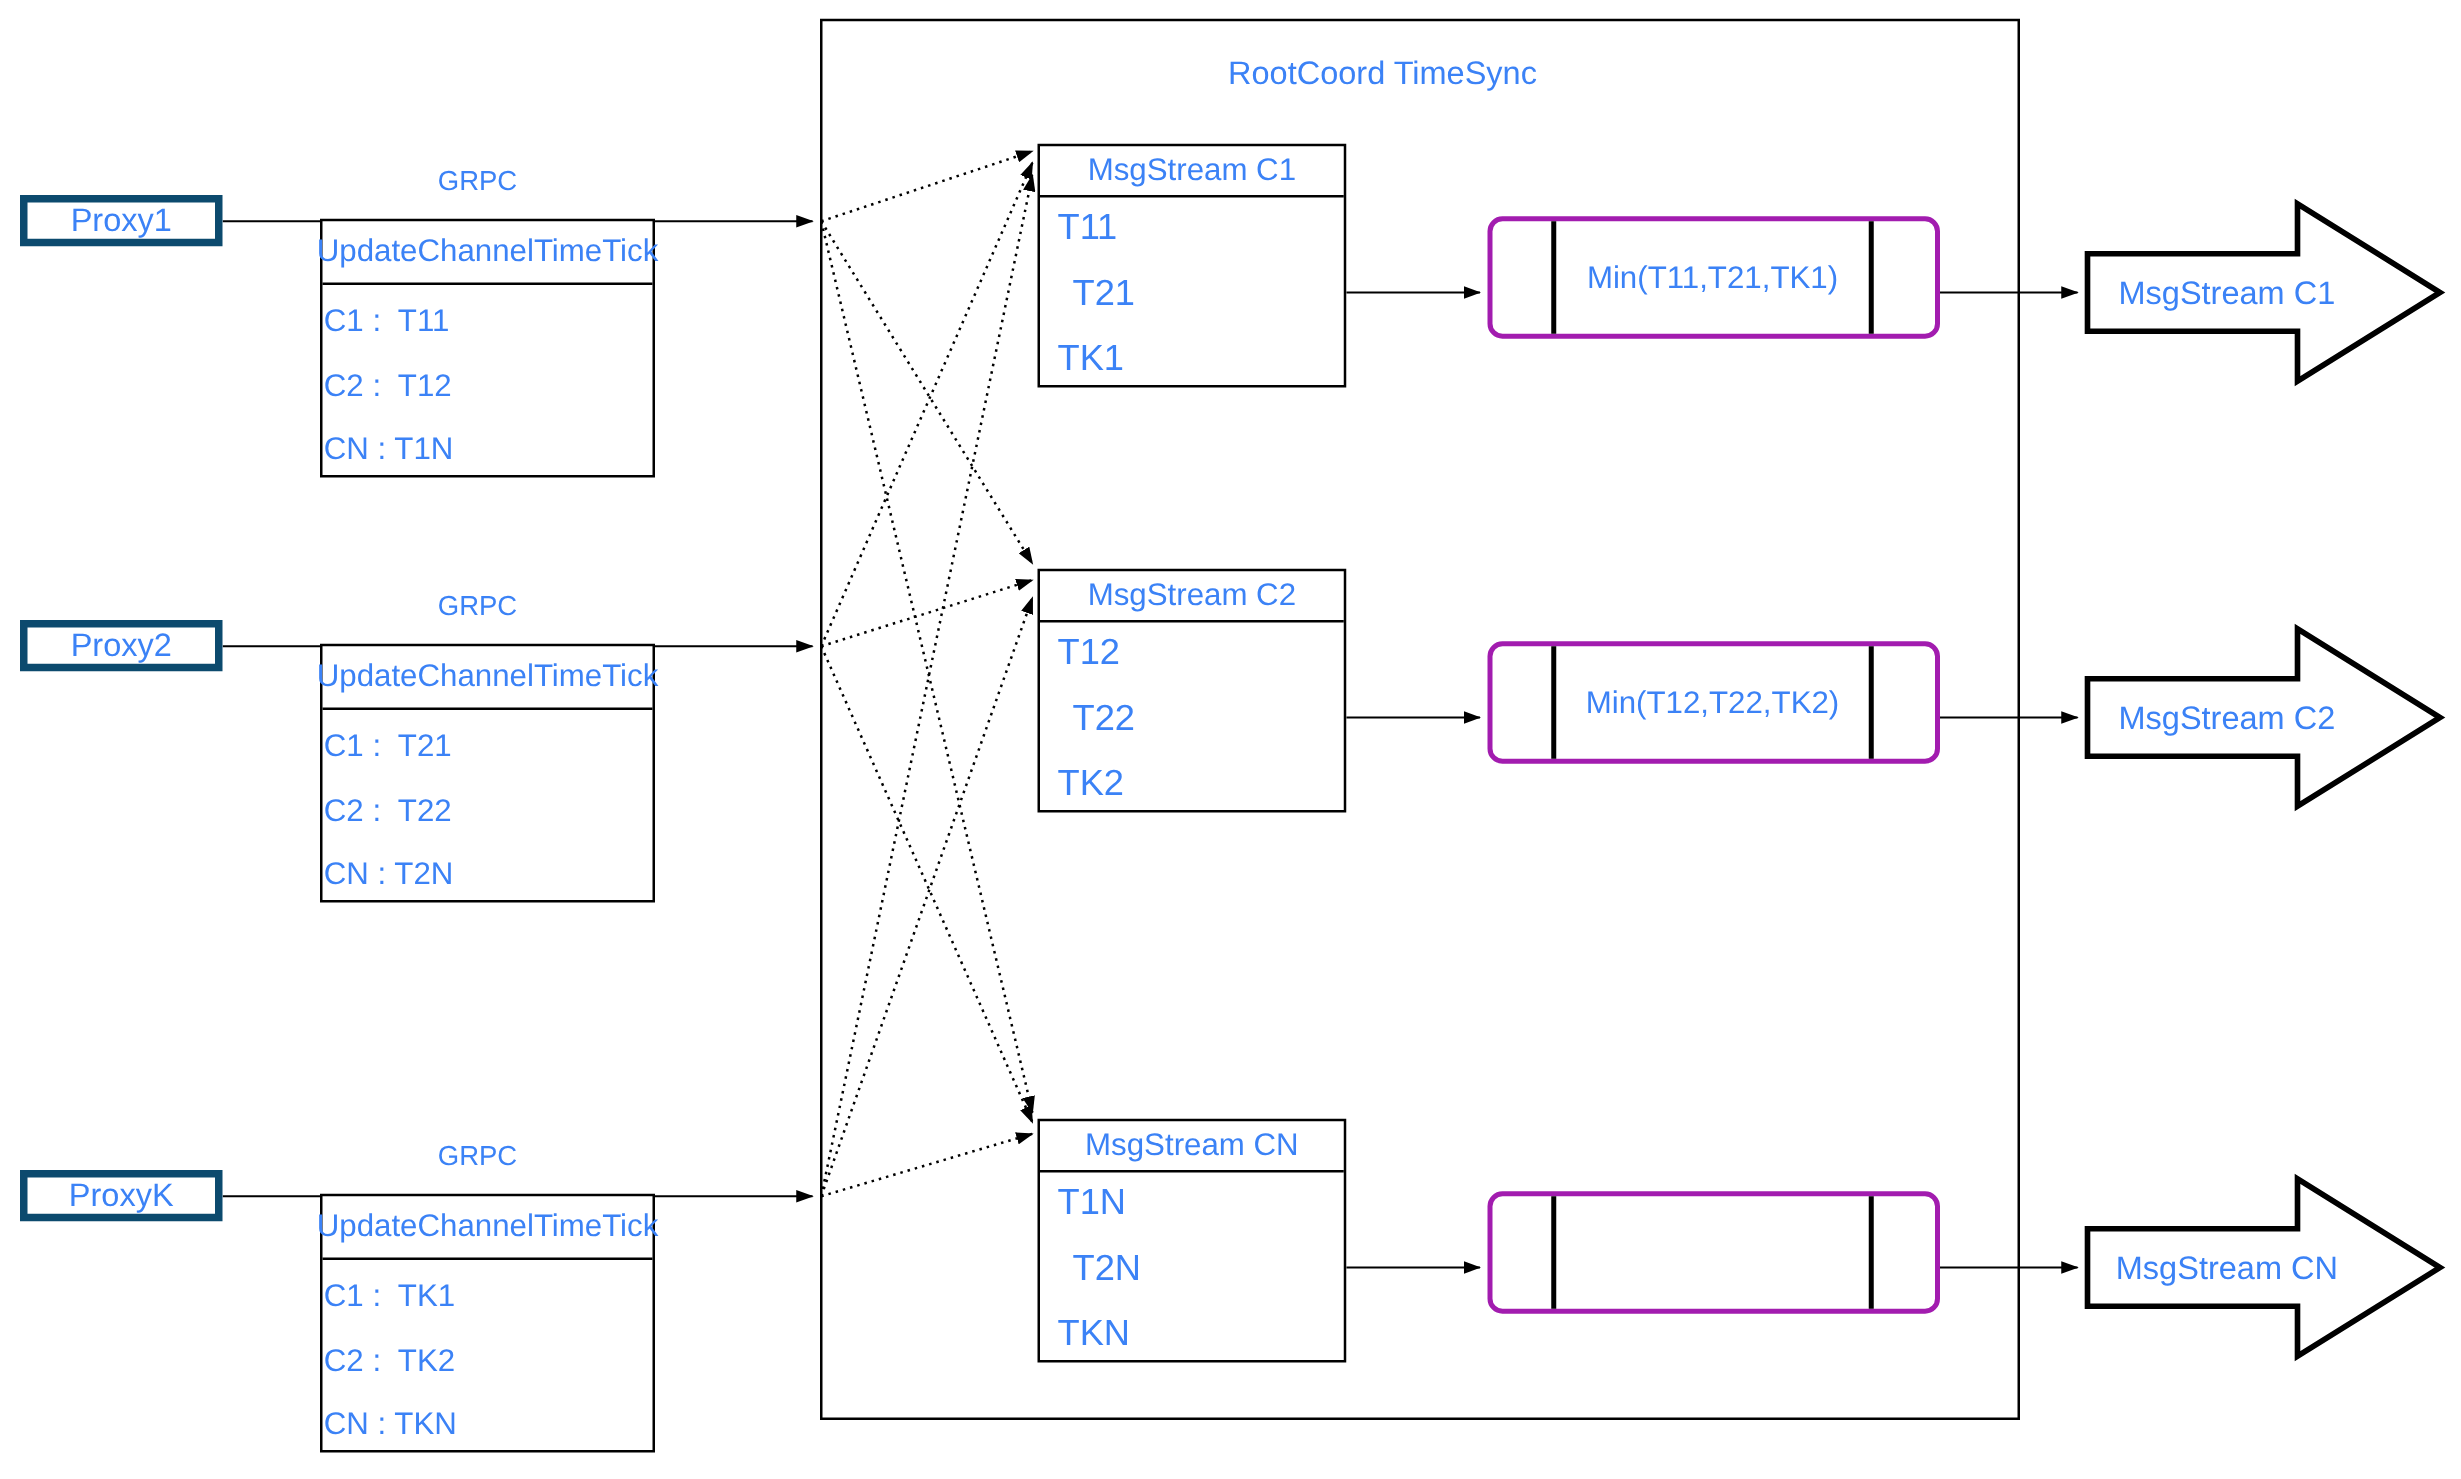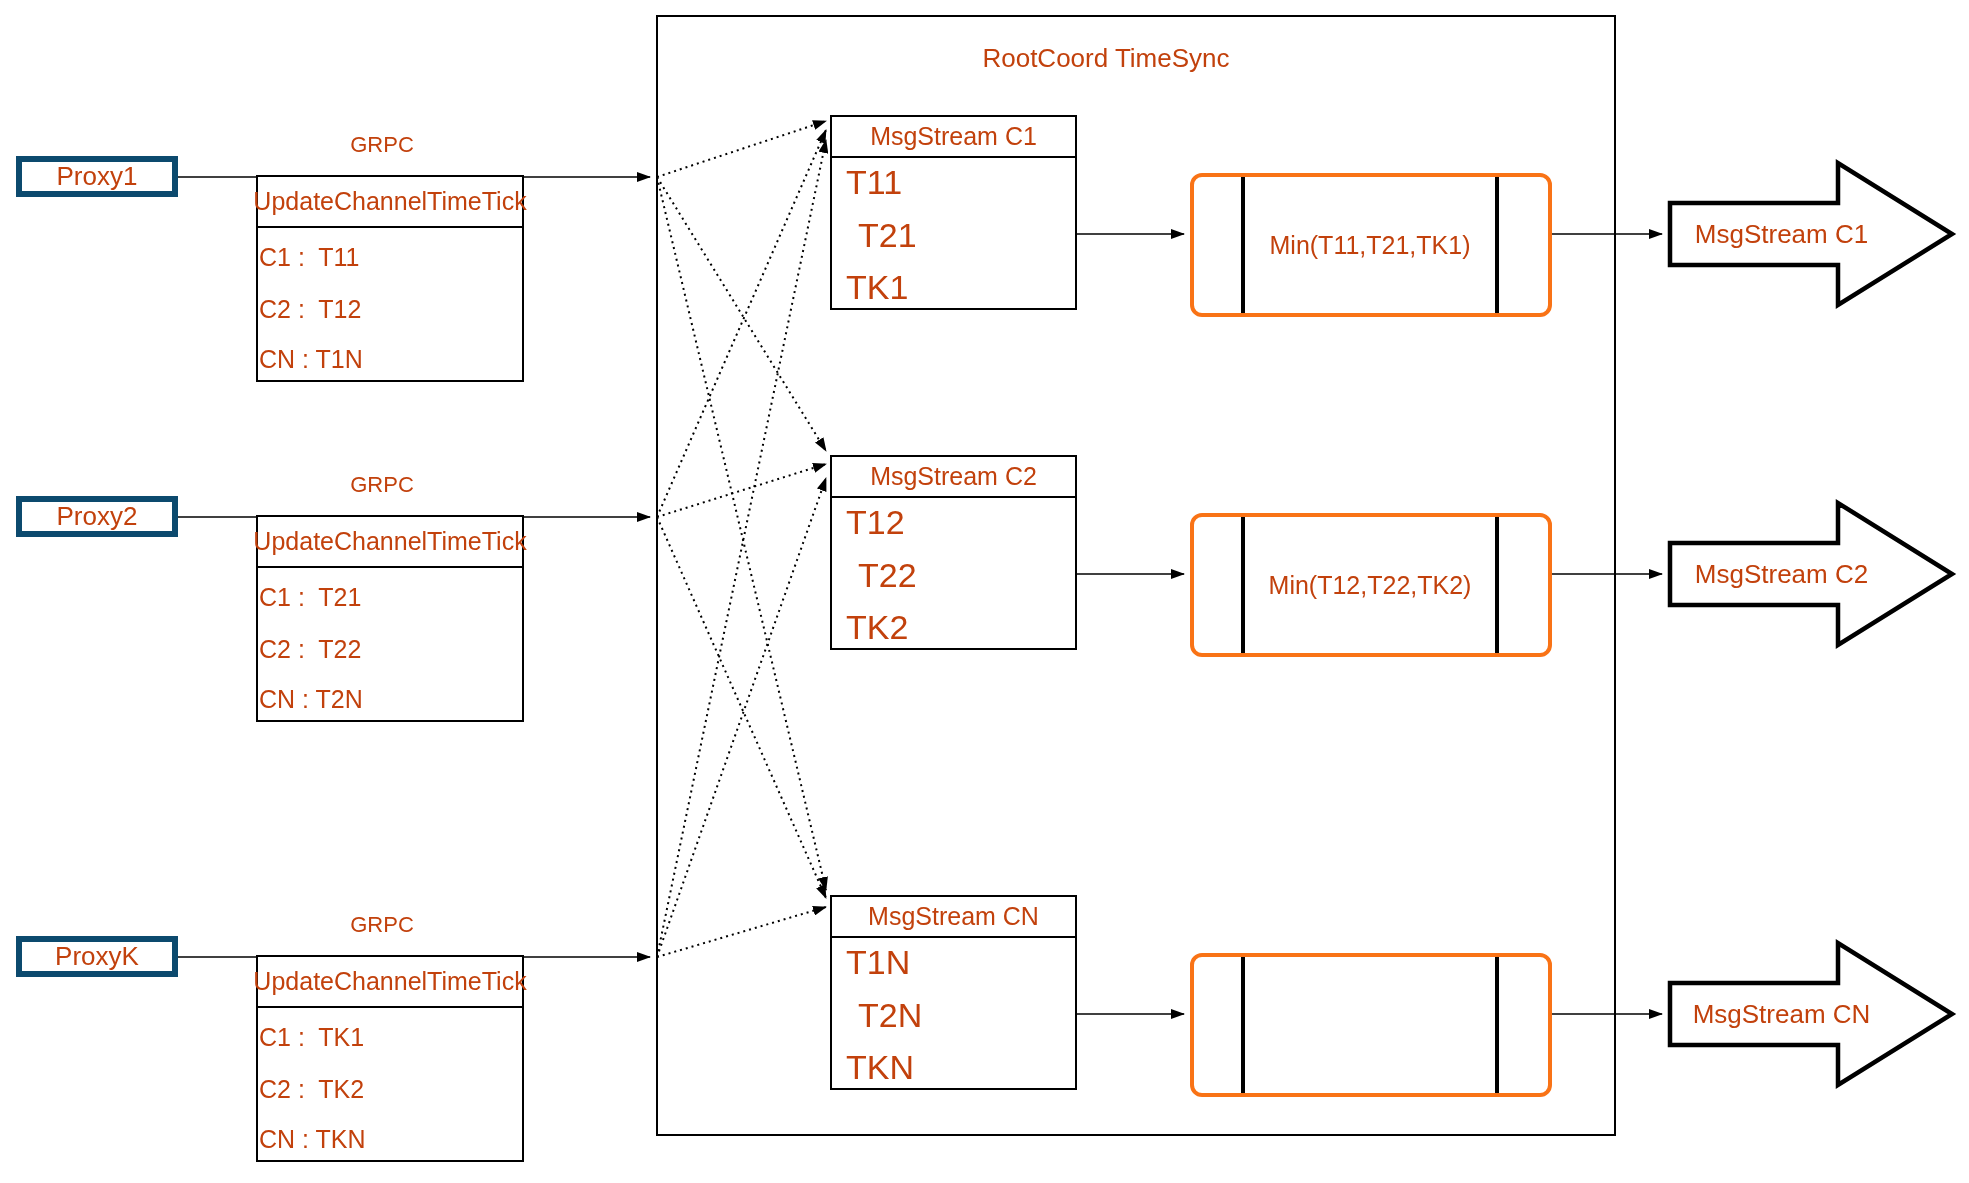--- a/index.html
+++ b/index.html
@@ -2,21 +2,21 @@
 <html><head>
 <meta charset="utf-8">
 <style>
   html, body { margin: 0; padding: 0; background: #ffffff; }
   .canvas {
     position: relative;
     width: 1969px;
     height: 1183px;
     background: #ffffff;
     font-family: "Liberation Sans", sans-serif;
-    color: #c2410c;
+    color: #3b82f6;
     overflow: hidden;
   }
   .layer { position: absolute; left: 0; top: 0; }
 
   
   .rc-container {
     position: absolute;
     left: 656px; top: 15px;
     width: 960px; height: 1121px;
     border: 2px solid #000;
@@ -88,33 +88,33 @@
   .msbox-header {
     position: absolute; left: 0; top: 0;
     width: 100%; height: 41px;
     border-bottom: 2px solid #000;
     box-sizing: border-box;
     display: flex; align-items: center; justify-content: center;
     font-size: 25px;
   }
   .msitem {
     position: absolute; left: 14px;
-    height: 30px; font-size: 34px; line-height: 30px;
+    height: 30px; font-size: 29px; line-height: 30px;
     white-space: pre;
     text-align: right;
   }
   .msitem-0 { top: 50px; }
   .msitem-1 { top: 103px; margin-left: 12px; }
   .msitem-2 { top: 155px; }
 
   .minbox {
     position: absolute;
     left: 1190px; top: 173px;
-    width: 362px; height: 144px;
-    border: 4px solid #f97316;
+    width: 362px; height: 98px;
+    border: 4px solid #a21caf;
     border-radius: 12px;
     box-sizing: border-box;
     background: #fff;
   }
   .min-bar {
     position: absolute; top: 0; bottom: 0;
     width: 4px; background: #000;
   }
   .min-bar-left  { left: 47px; }
   .min-bar-right { right: 49px; }

